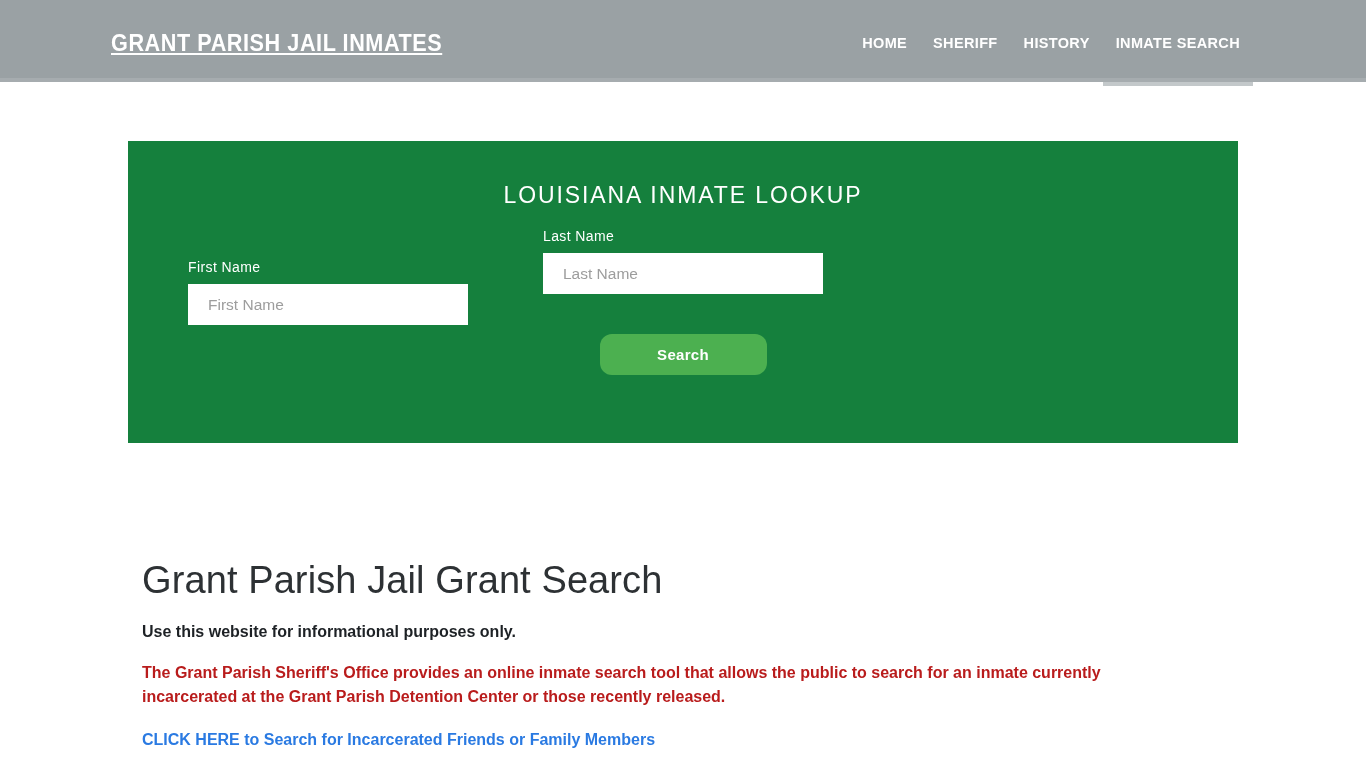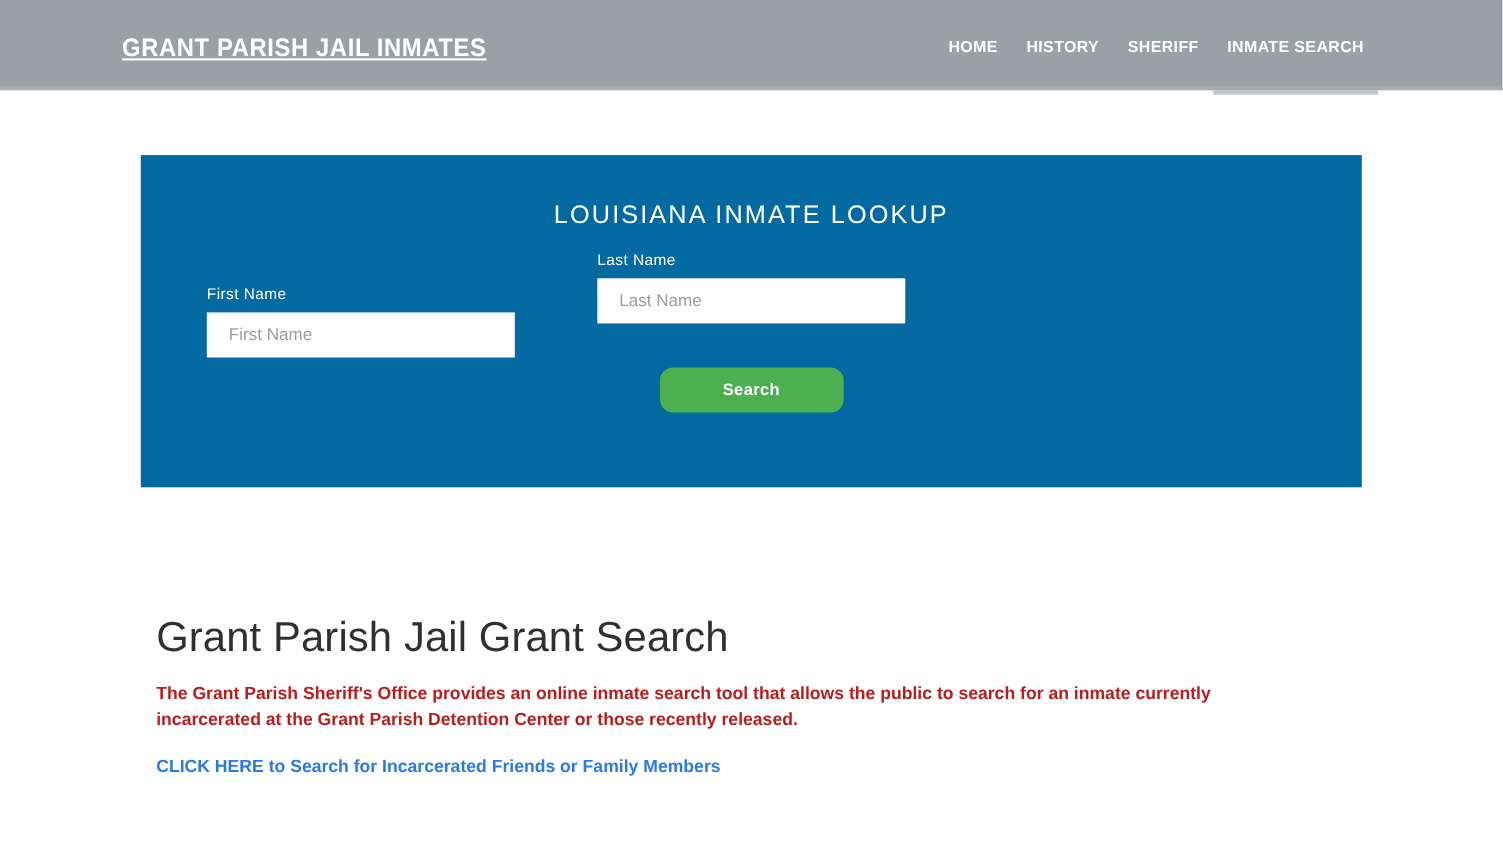--- a/index.html
+++ b/index.html
@@ -81,21 +81,21 @@
     background: #c3c8ca;
   }
 
   
   .lookup-panel {
     position: absolute;
     left: 128px;
     top: 141px;
     width: 1110px;
     height: 302px;
-    background: #0369a1;
+    background: #15803d;
     box-sizing: border-box;
   }
   .lookup-title {
     text-align: center;
     color: #ffffff;
     font-size: 23px;
     font-weight: normal;
     letter-spacing: 1.9px;
     text-transform: uppercase;
     margin: 0;
@@ -232,22 +232,22 @@
   }
 </style>
 </head>
 <body>
 
 <div class="site-header">
   <a class="brand" href="#">Grant Parish Jail Inmates</a>
 
   <nav class="main-nav">
     <a class="nav-link" href="#">Home</a>
+    <a class="nav-link" href="#">Sheriff</a>
     <a class="nav-link" href="#">History</a>
-    <a class="nav-link" href="#">Sheriff</a>
     <a class="nav-link active" href="#">Inmate Search</a>
   </nav>
 
   <div class="strip"></div>
 </div>
 
 <section class="lookup-panel">
   <h2 class="lookup-title">Louisiana Inmate Lookup</h2>
 
   <div class="fields-row">
@@ -268,18 +268,19 @@
   <div class="search-row">
     <button class="search-button" type="button">Search</button>
   </div>
 </section>
 
 <main class="content">
 
 
   <h1 class="page-title">Grant Parish Jail Grant Search</h1>
 
+  <p class="lede">Use this website for informational purposes only.</p>
 
   <p class="body-para">The Grant Parish Sheriff's Office provides an online inmate search tool that allows the public to search for an inmate currently incarcerated at the Grant Parish Detention Center or those recently released.</p>
 
   <a class="cta-link" href="#">CLICK HERE to Search for Incarcerated Friends or Family Members</a>
 
 </main>
 
 </body></html>

